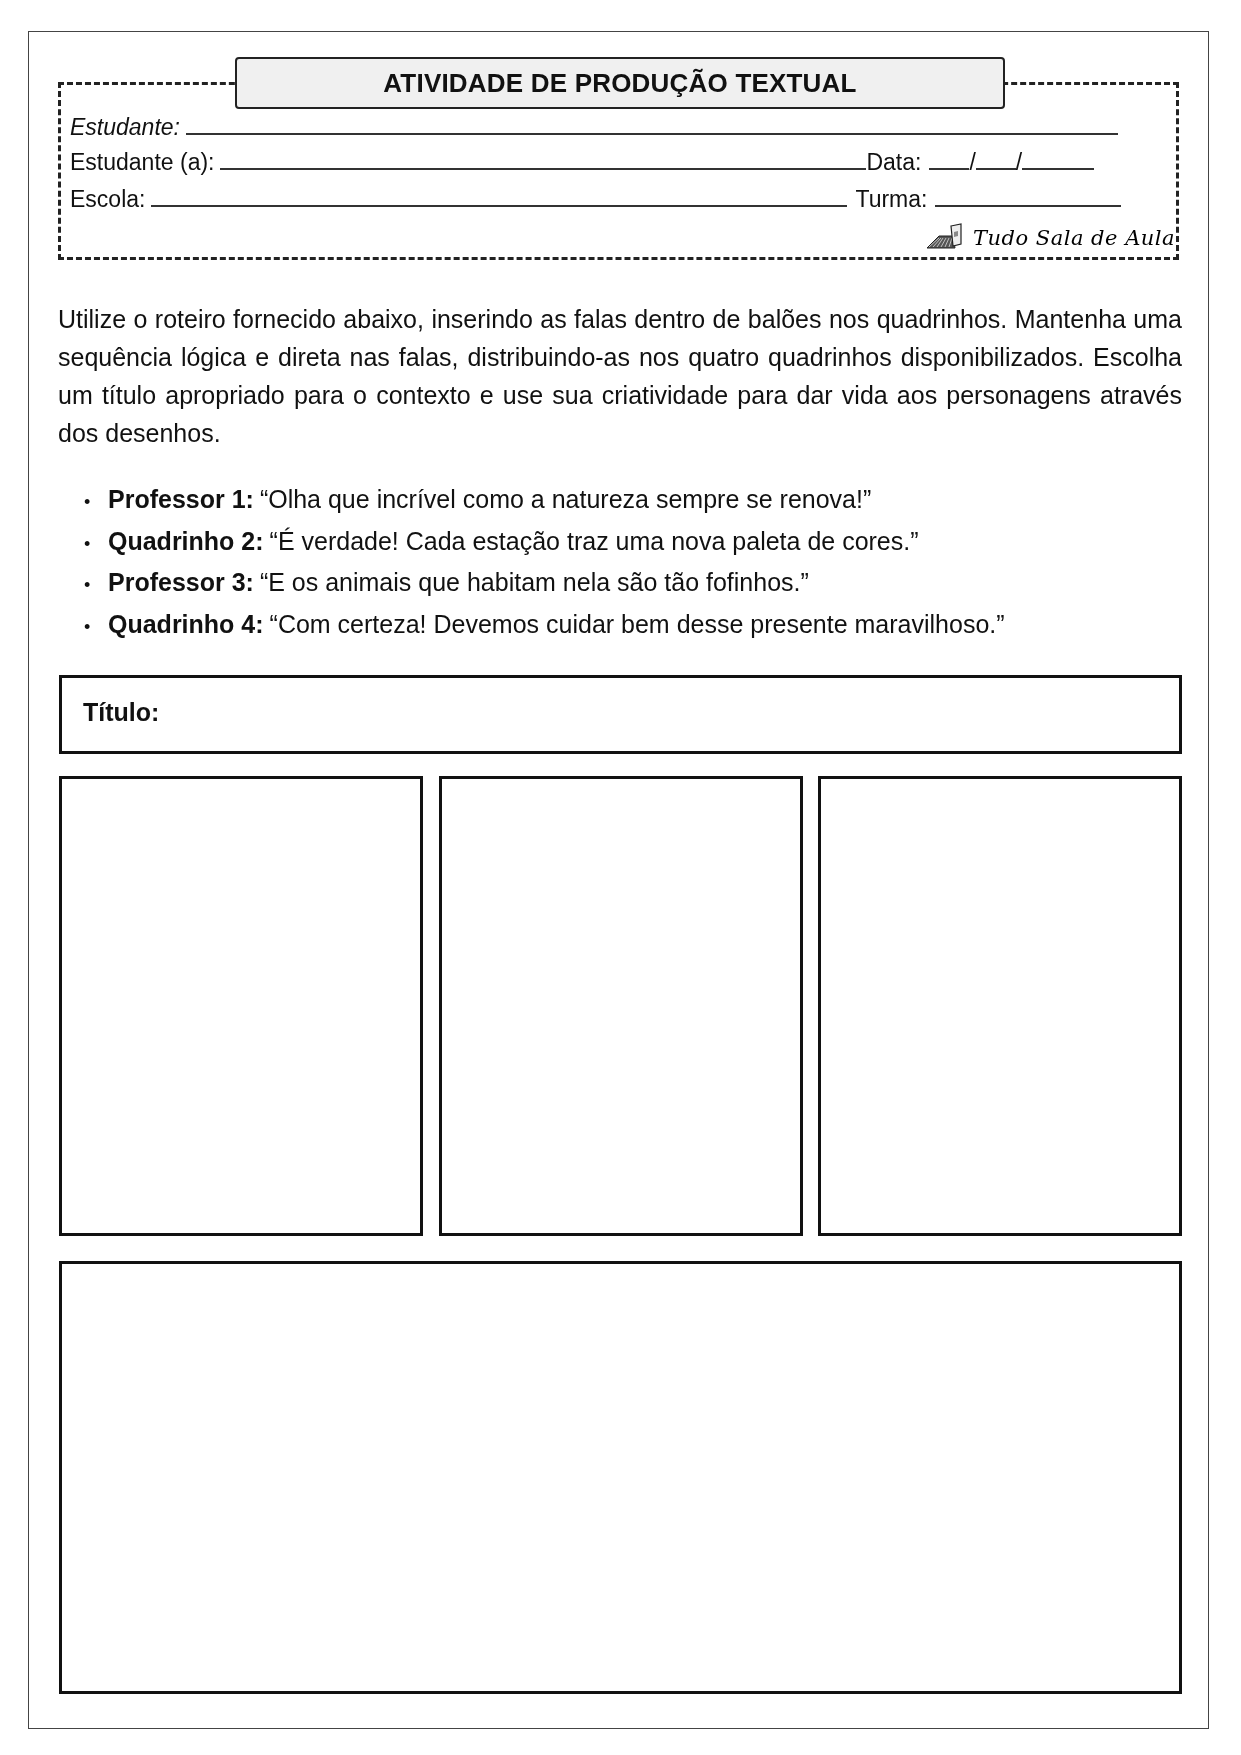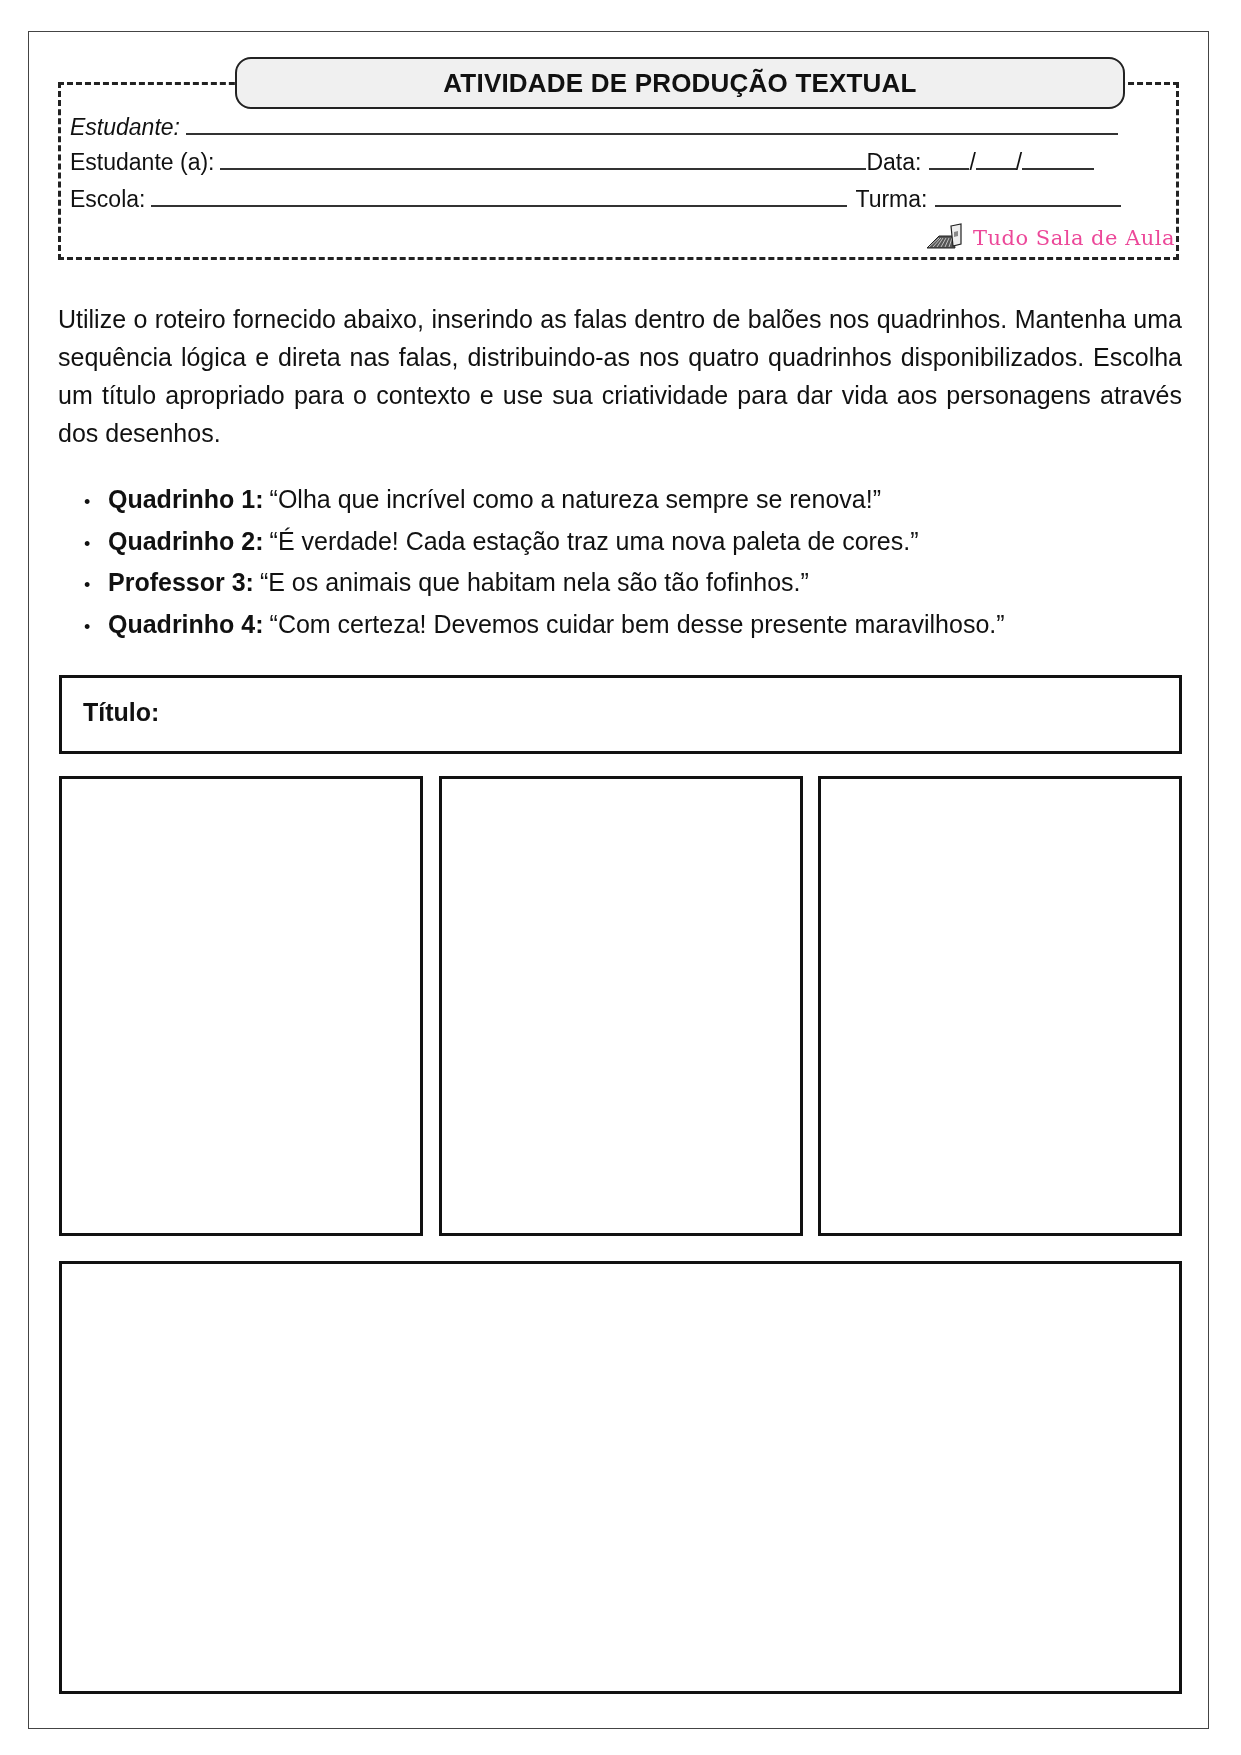--- a/index.html
+++ b/index.html
@@ -2,29 +2,29 @@
 <html><head>
   <meta charset="utf-8">
   <style>
     html, body { margin: 0; padding: 0; background: #ffffff; }
     body { width: 1241px; height: 1755px; position: relative; overflow: hidden;
            font-family: "Liberation Sans", sans-serif; color: #111; }
     .page-border { position: absolute; left: 28px; top: 31px; width: 1181px; height: 1698px;
                    border: 1.5px solid #444; box-sizing: border-box; }
     .header-box { position: absolute; left: 58px; top: 82px; width: 1121px; height: 178px;
                   border: 3px dashed #222; box-sizing: border-box; }
-    .header-title { position: absolute; left: 235px; top: 57px; width: 890px; height: 52px;
-                    background: #f0f0f0; border: 2.5px solid #222; border-radius: 16px;
+    .header-title { position: absolute; left: 235px; top: 57px; width: 770px; height: 52px;
+                    background: #f0f0f0; border: 2.5px solid #222; border-radius: 4px;
                     box-sizing: border-box; display: flex; align-items: center; justify-content: center;
                     font-weight: bold; font-size: 26px; letter-spacing: 0.2px; }
     .field-row { position: absolute; left: 70px; font-size: 23px; display: flex; align-items: baseline; }
     .field-row .line { display: inline-block; border-bottom: 2px solid #333; height: 20px; margin-left: 6px; }
     .field-label { white-space: nowrap; }
     .logo { position: absolute; left: 925px; top: 222px; display: flex; align-items: flex-end; gap: 4px; }
-    .logo-text { font-family: "DejaVu Serif", serif; font-size: 21px; color: #ec4899;
+    .logo-text { font-family: "DejaVu Serif", serif; font-style: italic; font-size: 21px; color: #000000;
                  letter-spacing: 0.5px; text-align: center; }
     .instructions { position: absolute; left: 58px; top: 300px; width: 1124px; font-size: 25px;
                     line-height: 38px; text-align: justify; margin: 0; }
     .script-list { position: absolute; left: 74px; top: 480px; margin: 0; padding: 0; list-style: none;
                    font-size: 25px; line-height: 38.5px; }
     .script-list li { display: flex; align-items: baseline; }
     .bullet { display: inline-block; width: 34px; font-size: 18px; text-align: left; padding-left: 10px;
               box-sizing: border-box; }
     .script-list b { margin-right: 6px; }
     .title-box { position: absolute; left: 59px; top: 675px; width: 1123px; height: 79px;
@@ -75,21 +75,21 @@
     <path d="M29 10 L33 9 L33 14 L29 15 Z" fill="#888"></path>
   </svg>
   <span class="logo-text">Tudo Sala de Aula</span>
 </div>
 
 <p class="instructions">Utilize o roteiro fornecido abaixo, inserindo as falas dentro de balões nos quadrinhos. Mantenha uma sequência lógica e direta nas falas, distribuindo-as nos quatro quadrinhos disponibilizados. Escolha um título apropriado para o contexto e use sua criatividade para dar vida aos personagens através dos desenhos.</p>
 
 <ul class="script-list">
   <li>
     <span class="bullet">•</span>
-    <b>Quadrinho 1:</b>
+    <b>Professor 1:</b>
     <span>“Olha que incrível como a natureza sempre se renova!”</span>
   </li>
   <li>
     <span class="bullet">•</span>
     <b>Quadrinho 2:</b>
     <span>“É verdade! Cada estação traz uma nova paleta de cores.”</span>
   </li>
   <li>
     <span class="bullet">•</span>
     <b>Professor 3:</b>

